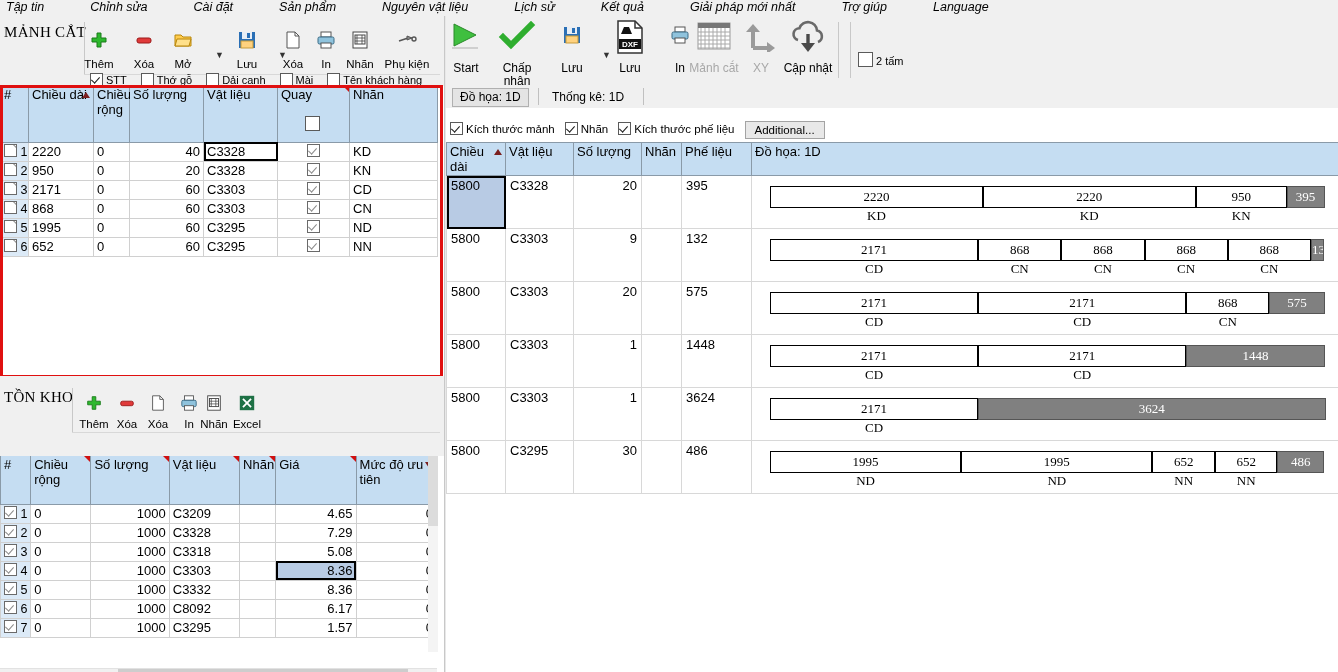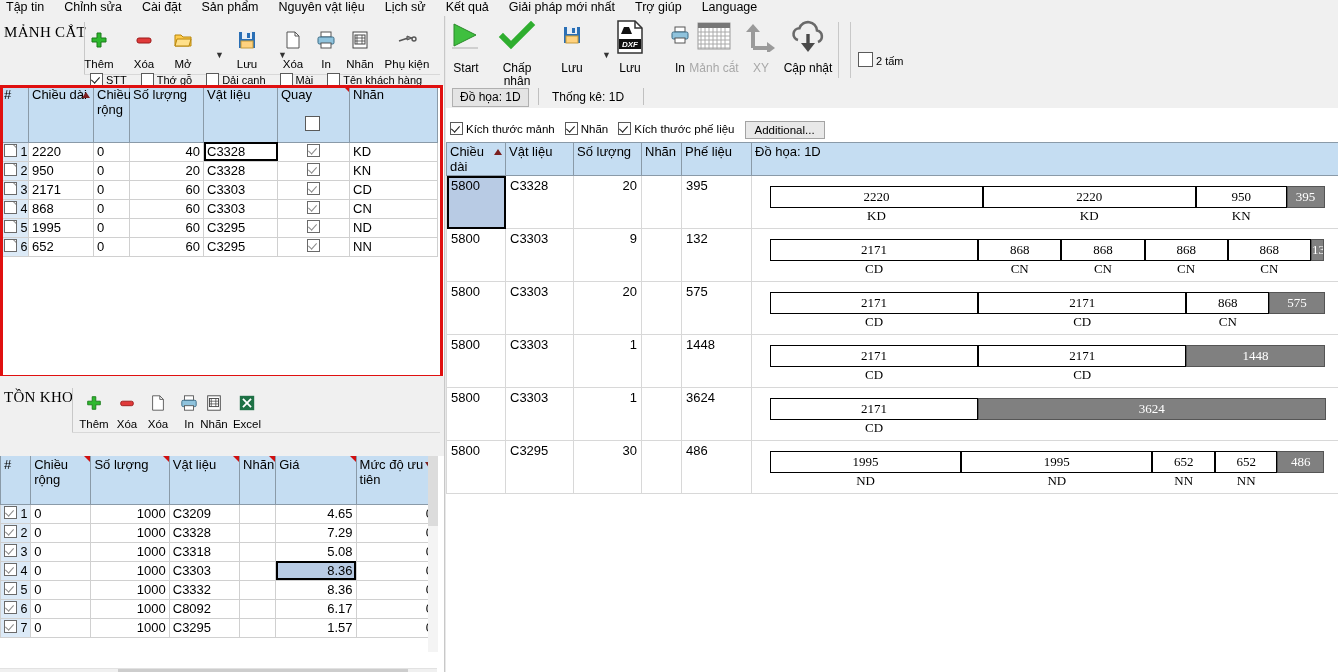--- a/index.html
+++ b/index.html
@@ -11,22 +11,23 @@
     -webkit-font-smoothing:antialiased;
   }
   .app{position:relative;width:1338px;height:672px;}
 
   
   .menubar{
     position:absolute;left:0;top:0;width:1338px;height:16px;
     background:#f0f0f0;overflow:hidden;white-space:nowrap;
   }
   .menubar .mi{
-    display:inline-block;padding:0 10px;line-height:15px;font-size:12.5px;
+    display:inline-block;padding:0 23px;line-height:15px;font-size:12.5px;
     vertical-align:top;
+    font-style:italic;
   }
   .menubar .mi:first-child{padding-left:6px;}
 
   
   .leftcol{position:absolute;left:0;top:16px;width:444px;height:656px;background:#fff;}
 
   .panelbar{
     position:relative;width:444px;background:#f0f0f0;
     border-bottom:1px solid #d4d0c8;
   }
@@ -519,21 +520,21 @@
       <span class="glyph" style="height:42px;line-height:42px;"><svg width="20" height="20" viewBox="0 0 20 20">
                 <rect x="2" y="2" width="16" height="16" fill="#2a6fb5"></rect>
                 <rect x="5" y="2" width="10" height="7" fill="#e8eef5"></rect>
                 <rect x="10" y="3" width="3" height="5" fill="#2a6fb5"></rect>
                 <rect x="4" y="11" width="12" height="7" fill="#ffd27f" stroke="#c79b3b"></rect>
               </svg></span>
       <span class="lbl">Lưu</span>
     </div>
           <span style="position:absolute;left:156px;top:34px;font-size:9px;color:#333;">▼</span>
           <div class="rbtn" style="left:156px;top:4px;width:56px;">
-      <span class="glyph" style="height:42px;line-height:42px;font-style:italic;"><svg width="30" height="34" viewBox="0 0 30 34">
+      <span class="glyph" style="height:42px;line-height:42px;"><svg width="30" height="34" viewBox="0 0 30 34">
                 <path d="M3 1h17l7 7v25H3z" fill="#fff" stroke="#333" stroke-width="1.5"></path>
                 <path d="M20 1v7h7" fill="none" stroke="#333" stroke-width="1.5"></path>
                 <path d="M9 7h5l3 7h-11z" fill="#111"></path>
                 <rect x="4" y="19" width="22" height="10" fill="#111"></rect>
                 <text x="15" y="27" font-size="8" fill="#fff" text-anchor="middle" font-family="Liberation Sans, sans-serif" font-weight="bold">DXF</text>
               </svg></span>
       <span class="lbl">Lưu</span>
     </div>
           <div class="rbtn" style="left:206px;top:4px;width:56px;">
       <span class="glyph" style="height:42px;line-height:42px;"><svg width="20" height="20" viewBox="0 0 20 20">

